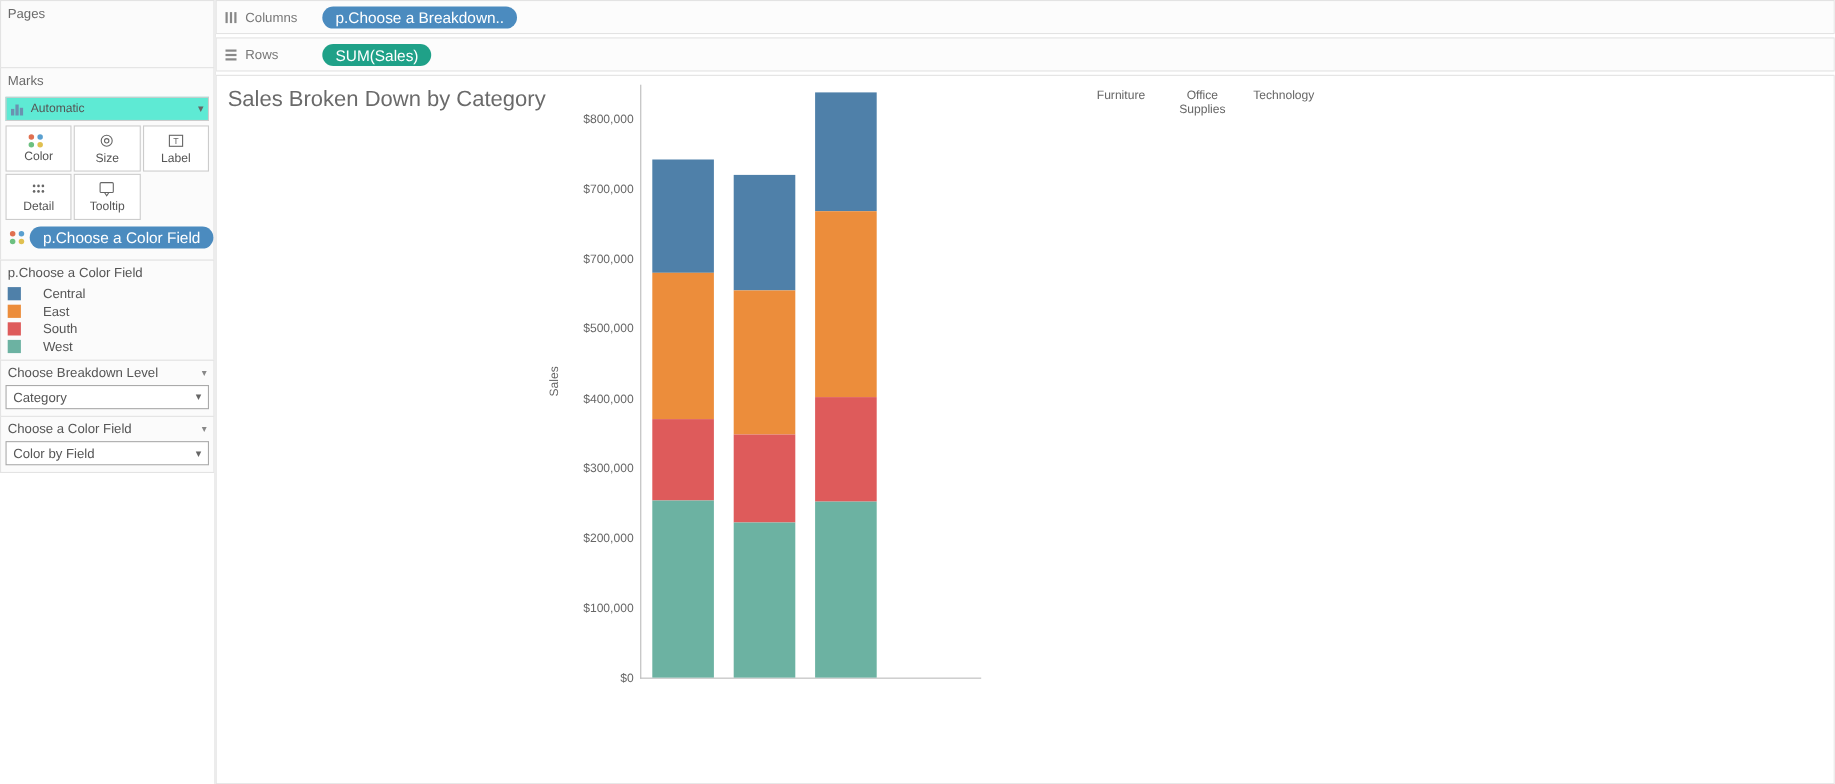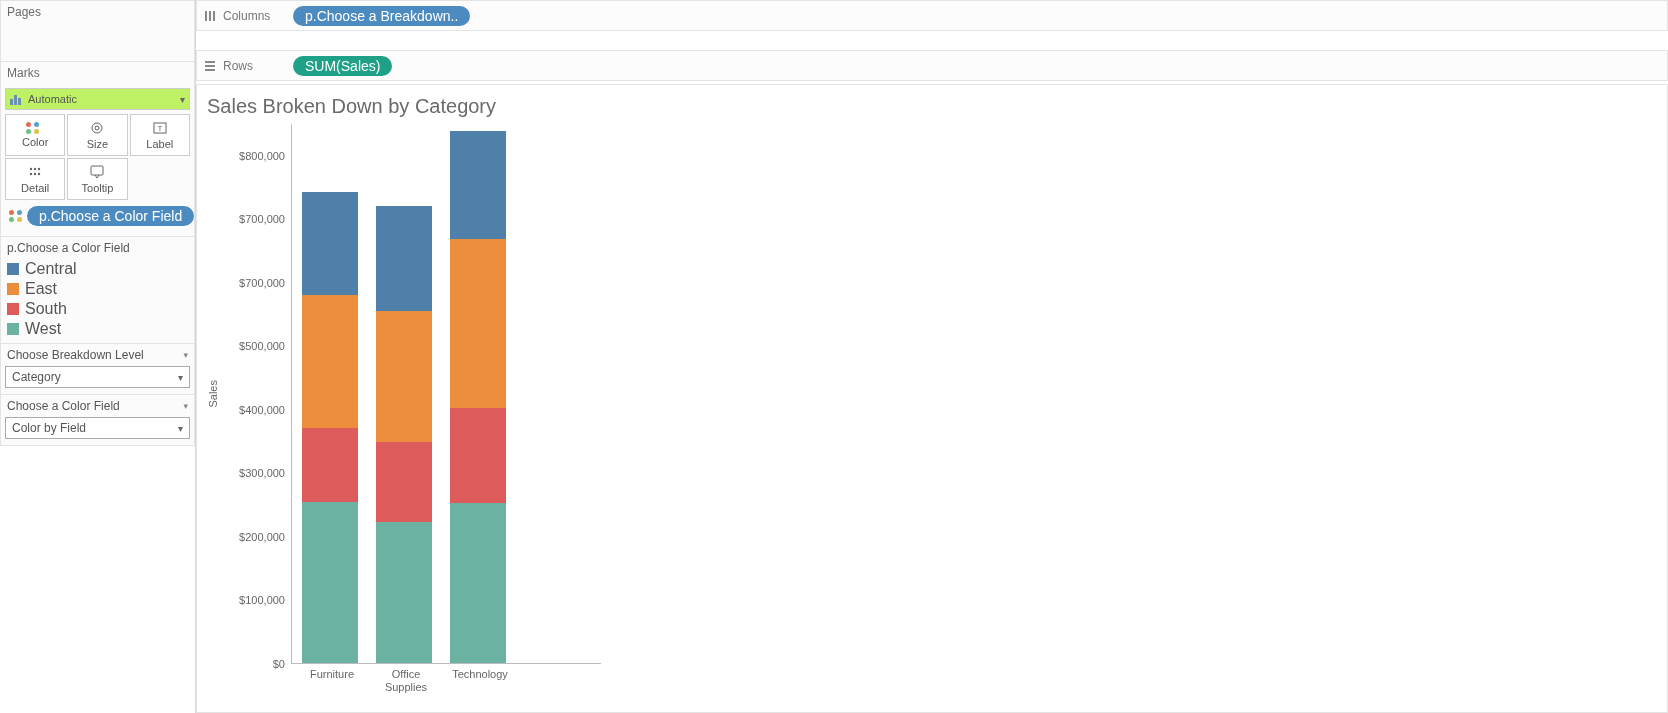--- a/index.html
+++ b/index.html
@@ -30,21 +30,21 @@
     color: #6a6a6a;
     font-size: 12px;
   }
   .panel-body { padding: 4px 4px 8px 4px; }
   .pages-panel { height: 62px; }
   .filters-panel { height: 78px; }
   .marks-panel .panel-body { display: flex; flex-direction: column; gap: 4px; }
   .marks-select {
     width: 100%;
     height: 22px;
-    background: #bef264;
+    background: #5eead4;
     border: 1px solid #ccc;
     display: flex;
     align-items: center;
     padding: 0 4px;
     gap: 4px;
     font-size: 11px;
     color: #555;
     position: relative;
     text-align: center;
   }
@@ -89,21 +89,21 @@
     gap: 2px;
     margin-right: 4px;
   }
   .color-icon-dots span { width: 5px; height: 5px; border-radius: 50%; }
   .color-field-row {
     display: flex; align-items: center;
     padding: 2px 4px;
   }
   .legend-panel .panel-body { padding: 4px 6px; }
   .legend-title { font-size: 12px; color: #555; margin-bottom: 4px; }
-  .legend-item { display: flex; align-items: center; gap: 6px; font-size: 16px; color: #555; padding: 1px 0; }
+  .legend-item { display: flex; align-items: center; gap: 20px; font-size: 12px; color: #555; padding: 1px 0; }
   .legend-swatch { width: 12px; height: 12px; }
   .param-panel { }
   .param-title {
     display: flex; justify-content: space-between; align-items: center;
     padding: 4px 6px; font-size: 12px; color: #555;
     border-bottom: 0;
   }
   .param-title .tiny-caret { font-size: 9px; color: #888; }
   .param-select {
     margin: 0 4px 6px 4px;
@@ -124,21 +124,21 @@
   .shelf-row {
     display: flex;
     align-items: center;
     border: 1px solid #e3e3e3;
     background: #fcfcfc;
     height: 31px;
     padding: 0 6px;
     gap: 8px;
     margin: 0;
   }
-  .shelf-row + .shelf-row { margin-top: 19px; }
+  .shelf-row + .shelf-row { margin-top: 3px; }
   .shelf-label {
     width: 80px;
     display: flex;
     align-items: center;
     gap: 6px;
     color: #777;
     font-size: 12px;
   }
   .shelf-pill-area {
     flex: 1;
@@ -146,21 +146,21 @@
     gap: 6px;
     padding: 2px;
   }
   .viz-area {
     flex: 1;
     padding: 8px 8px 4px 8px;
     border: 1px solid #e3e3e3;
     margin-top: 3px;
     background: #fff;
     display: flex;
-    flex-direction: column;
+    flex-direction: row;
   }
   .viz-title {
     font-size: 20px;
     font-weight: 400;
     color: #6a6a6a;
     margin: 2px 0 6px 2px;
   }
   .chart-wrap {
     display: flex;
     height: 540px;

